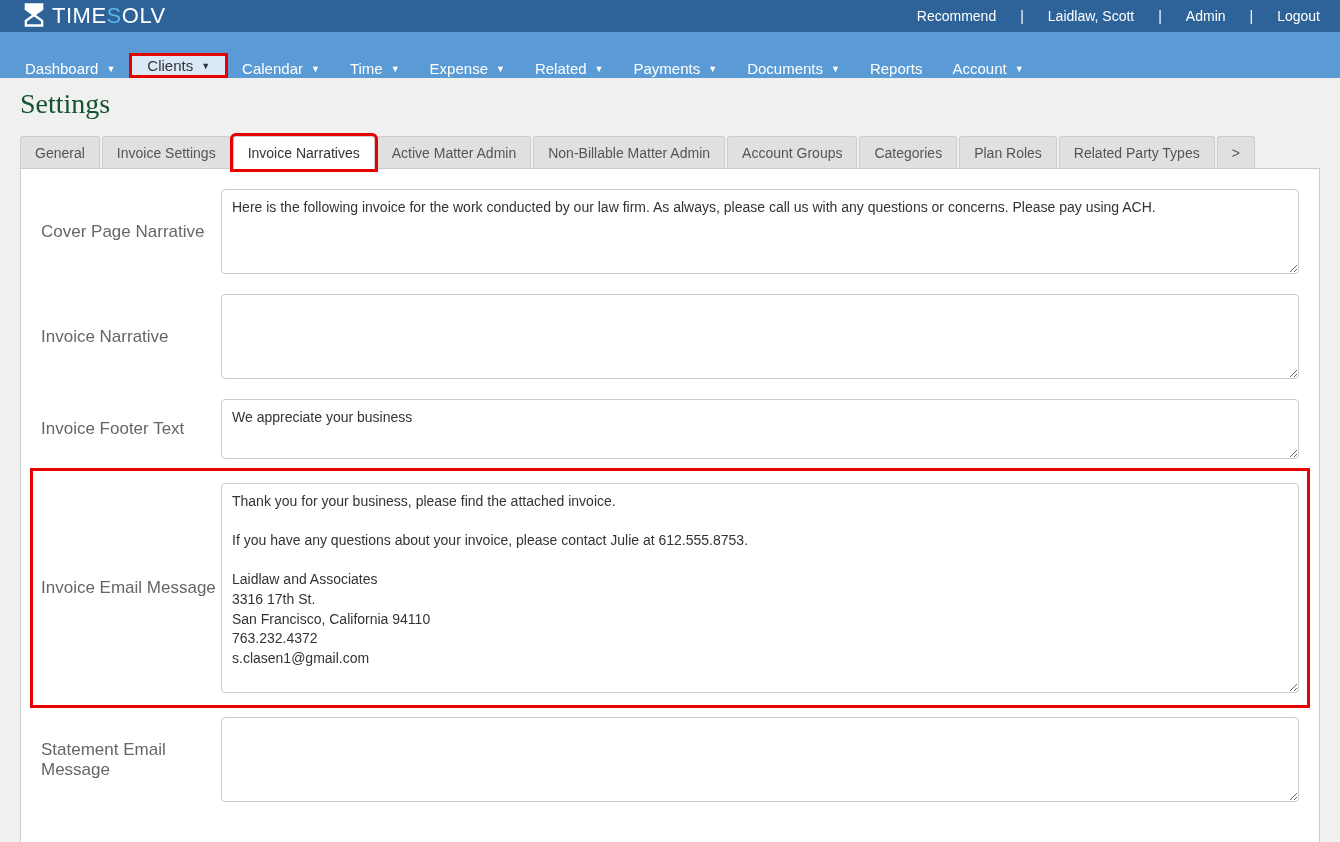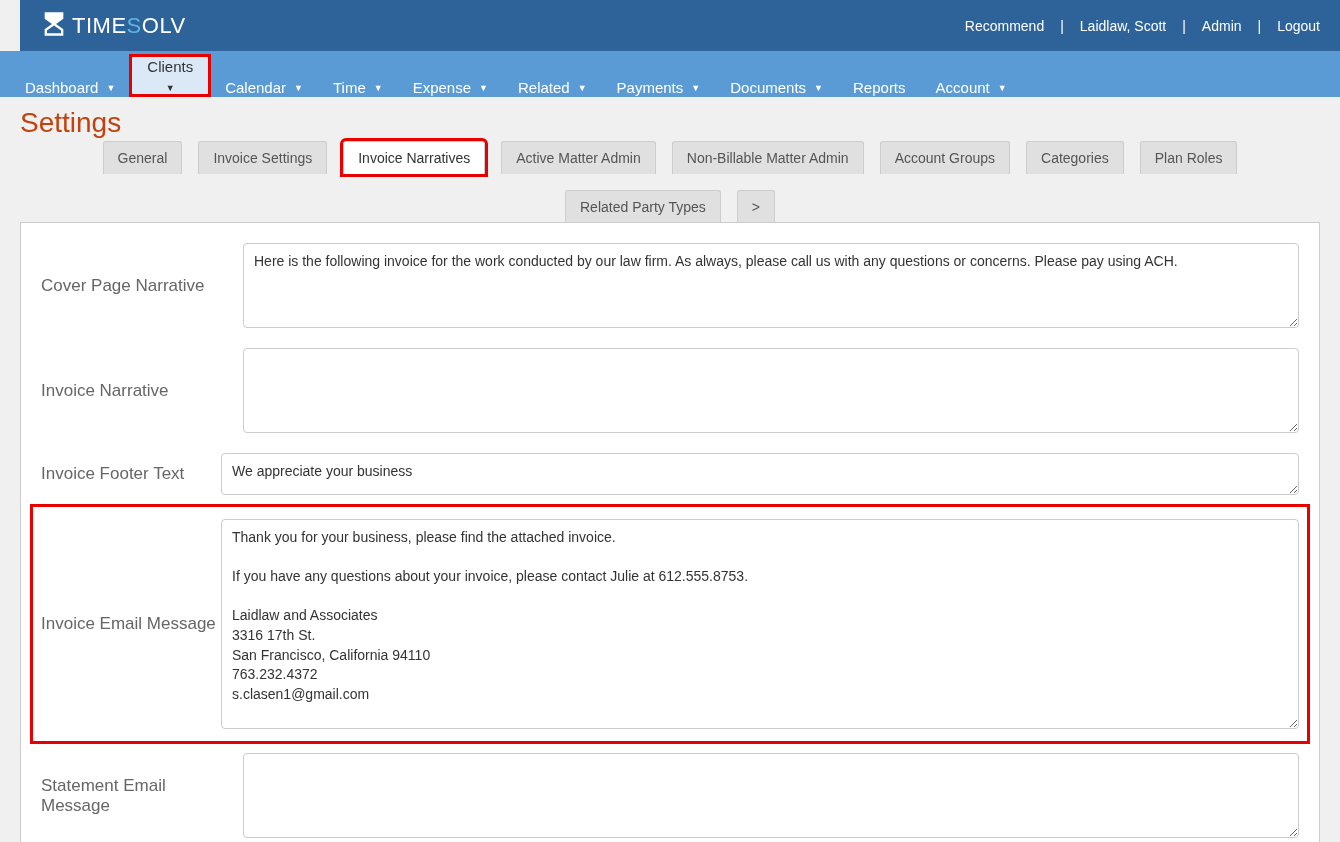--- a/index.html
+++ b/index.html
@@ -8,26 +8,25 @@
   box-sizing: border-box;
 }
 body {
   font-family: -apple-system, BlinkMacSystemFont, "Segoe UI", Helvetica, Arial, sans-serif;
   font-size: 14px;
   color: #333;
   background: #f0f0f0;
 }
 .header-top {
   background: #2e6399;
-  height: 51px;
+  height: 32px;
   display: flex;
   justify-content: space-between;
   align-items: center;
   padding: 0 20px;
-  margin-left: 20px;
 }
 .logo {
   display: flex;
   align-items: center;
   gap: 4px;
 }
 .logo-icon {
   width: 28px;
   height: 28px;
 }
@@ -43,21 +42,21 @@
   color: #5bb5e8;
 }
 .logo-olv {
   color: #fff;
 }
 .header-links {
   color: #fff;
   font-size: 14px;
   display: flex;
   align-items: center;
-  gap: 16px;
+  gap: 24px;
   justify-content: flex-end;
 }
 .header-links a {
   color: #fff;
   text-decoration: none;
 }
 .header-links .sep {
   color: #fff;
 }
 .nav-bar {
@@ -85,38 +84,37 @@
   background: #dbe9f7;
   color: #333;
 }
 .nav-item.active .caret {
   color: #333;
 }
 .nav-item.highlighted {
   outline: 3px solid #e60000;
   outline-offset: 0px;
   margin: 3px 2px;
-  flex-direction: column;
 }
 .content {
   padding: 10px 20px 20px 20px;
   background: #f0f0f0;
 }
 .page-title {
   font-size: 28px;
   font-weight: 400;
-  color: #c2410c;
-  margin-bottom: 2px;
+  color: #14532d;
+  margin-bottom: 16px;
+  font-family: Liberation Serif, serif;
 }
 .tabs-container {
   display: flex;
   border-bottom: 0;
-  gap: 16px;
+  gap: 2px;
   flex-wrap: wrap;
-  justify-content: center;
 }
 .tab {
   background: #e0e0e0;
   border: 1px solid #ccc;
   border-bottom: none;
   padding: 8px 14px;
   font-size: 14px;
   color: #555;
   cursor: pointer;
   border-radius: 3px 3px 0 0;
@@ -158,22 +156,22 @@
   flex: 1;
   border: 1px solid #ccc;
   border-radius: 4px;
   padding: 8px 10px;
   font-family: inherit;
   font-size: 14px;
   color: #333;
   resize: both;
   line-height: 1.4;
 }
-.ta-h85 { height: 85px; margin-left: 22px; }
-.ta-h45 { height: 42px; }
+.ta-h85 { height: 85px; }
+.ta-h45 { height: 60px; }
 .ta-h210 { height: 210px; }
 </style>
 </head>
 <body>
 
 <div class="header-top">
   <div class="logo">
     <span>
       <svg class="logo-icon" viewBox="0 0 24 24" fill="none" stroke="#fff" stroke-width="2">
         <path d="M5 3 L19 3 L19 7 L12 12 L5 7 Z" fill="#fff"></path>

